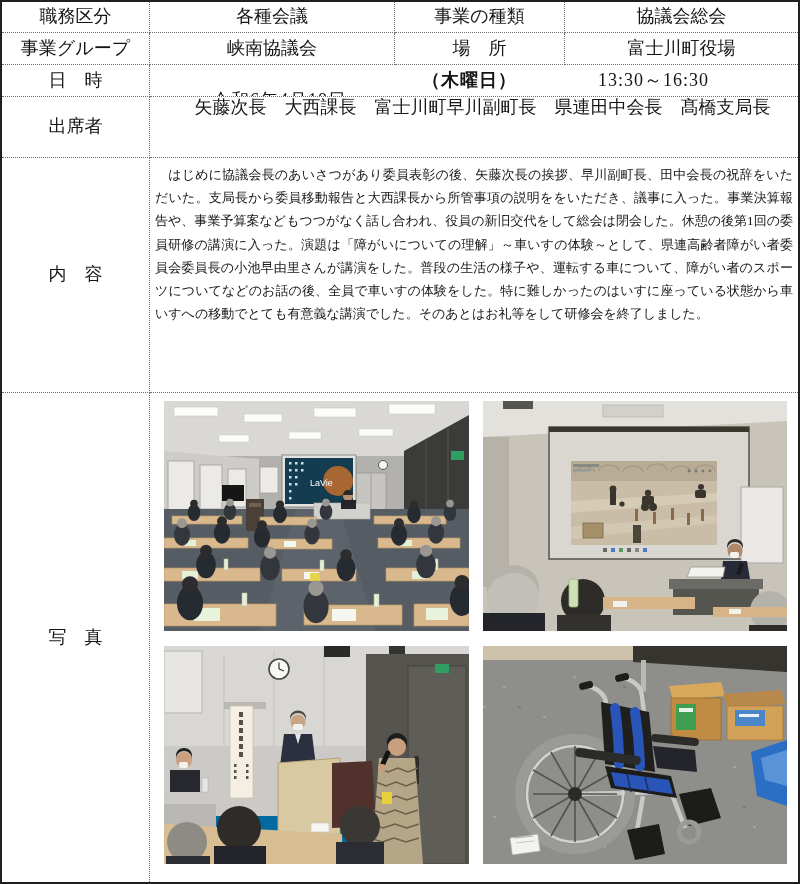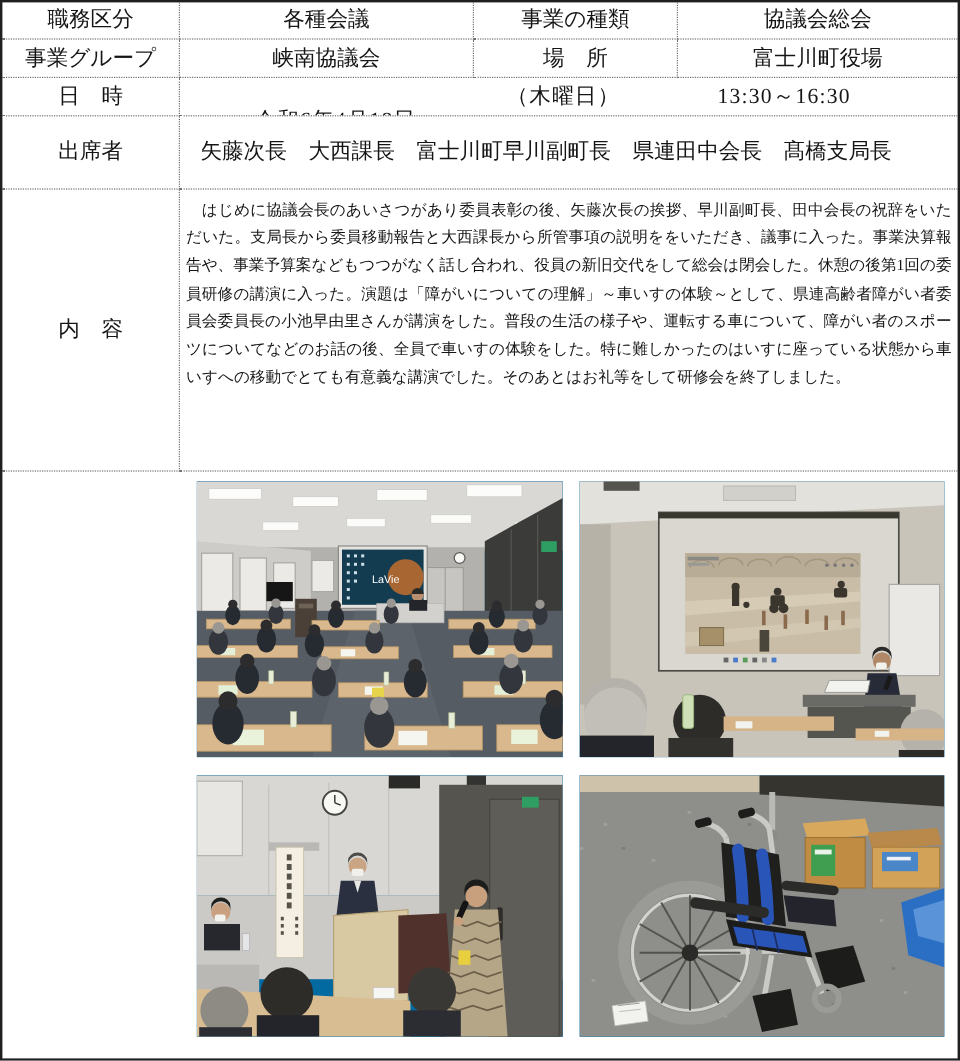--- a/index.html
+++ b/index.html
@@ -20,24 +20,24 @@
     border-bottom:1px dotted #6e6e6e;
     display:flex; align-items:center; justify-content:center;
     font-size:18px; line-height:1.2; white-space:nowrap; overflow:hidden;
   }
   .cell.lastcol { border-right:none; }
   .cell.lastrow { border-bottom:none; }
   .span3 { grid-column:2 / 5; }
   .daterow { position:relative; justify-content:flex-start; }
   .daterow .dt { position:absolute; top:50%; transform:translateY(-50%); letter-spacing:1px; }
   .dt-date { left:62px;margin-top:20px; }
-  .dt-weekday { left:272px; letter-spacing:0; }
+  .dt-weekday { left:272px; letter-spacing:0;font-weight:bold; }
   .dt-time { left:448px; }
   .attendees {
-    flex-direction:column; align-items:flex-start; justify-content:center;
+    align-items:flex-start; justify-content:center;
     padding-left:17px; gap:3px;
   }
   .attendees div { white-space:nowrap; }
   .contentcell {
     align-items:flex-start; justify-content:flex-start;
     padding:5px 5px 0 5px; white-space:normal;
   }
   .contenttext {
     font-size:13px; line-height:23.2px; text-align:justify;
     text-indent:0; letter-spacing:0;
@@ -76,20 +76,21 @@
     <div class="cell">出席者</div>
     <div class="cell span3 lastcol attendees">
       <div>矢藤次長　大西課長　富士川町早川副町長　県連田中会長　髙橋支局長</div>
     </div>
 
     <div class="cell">内　容</div>
     <div class="cell span3 lastcol contentcell">
       <div class="contenttext">　はじめに協議会長のあいさつがあり委員表彰の後、矢藤次長の挨拶、早川副町長、田中会長の祝辞をいただいた。支局長から委員移動報告と大西課長から所管事項の説明ををいただき、議事に入った。事業決算報告や、事業予算案などもつつがなく話し合われ、役員の新旧交代をして総会は閉会した。休憩の後第1回の委員研修の講演に入った。演題は「障がいについての理解」～車いすの体験～として、県連高齢者障がい者委員会委員長の小池早由里さんが講演をした。普段の生活の様子や、運転する車について、障がい者のスポーツについてなどのお話の後、全員で車いすの体験をした。特に難しかったのはいすに座っている状態から車いすへの移動でとても有意義な講演でした。そのあとはお礼等をして研修会を終了しました。</div>
     </div>
 
+    <div class="cell lastrow">写　真</div>
     <div class="cell span3 lastcol lastrow photocell">
 
       <div class="photo ph1">
         <svg viewBox="0 0 305 230" preserveAspectRatio="none">
           <defs>
             <g id="p1d">
                 <ellipse cx="0" cy="11" rx="9" ry="12" fill="#262a31"></ellipse>
                 <circle cx="0" cy="-2" r="5.5" fill="#2c2c2e"></circle>
               </g>
             <g id="p1g">

